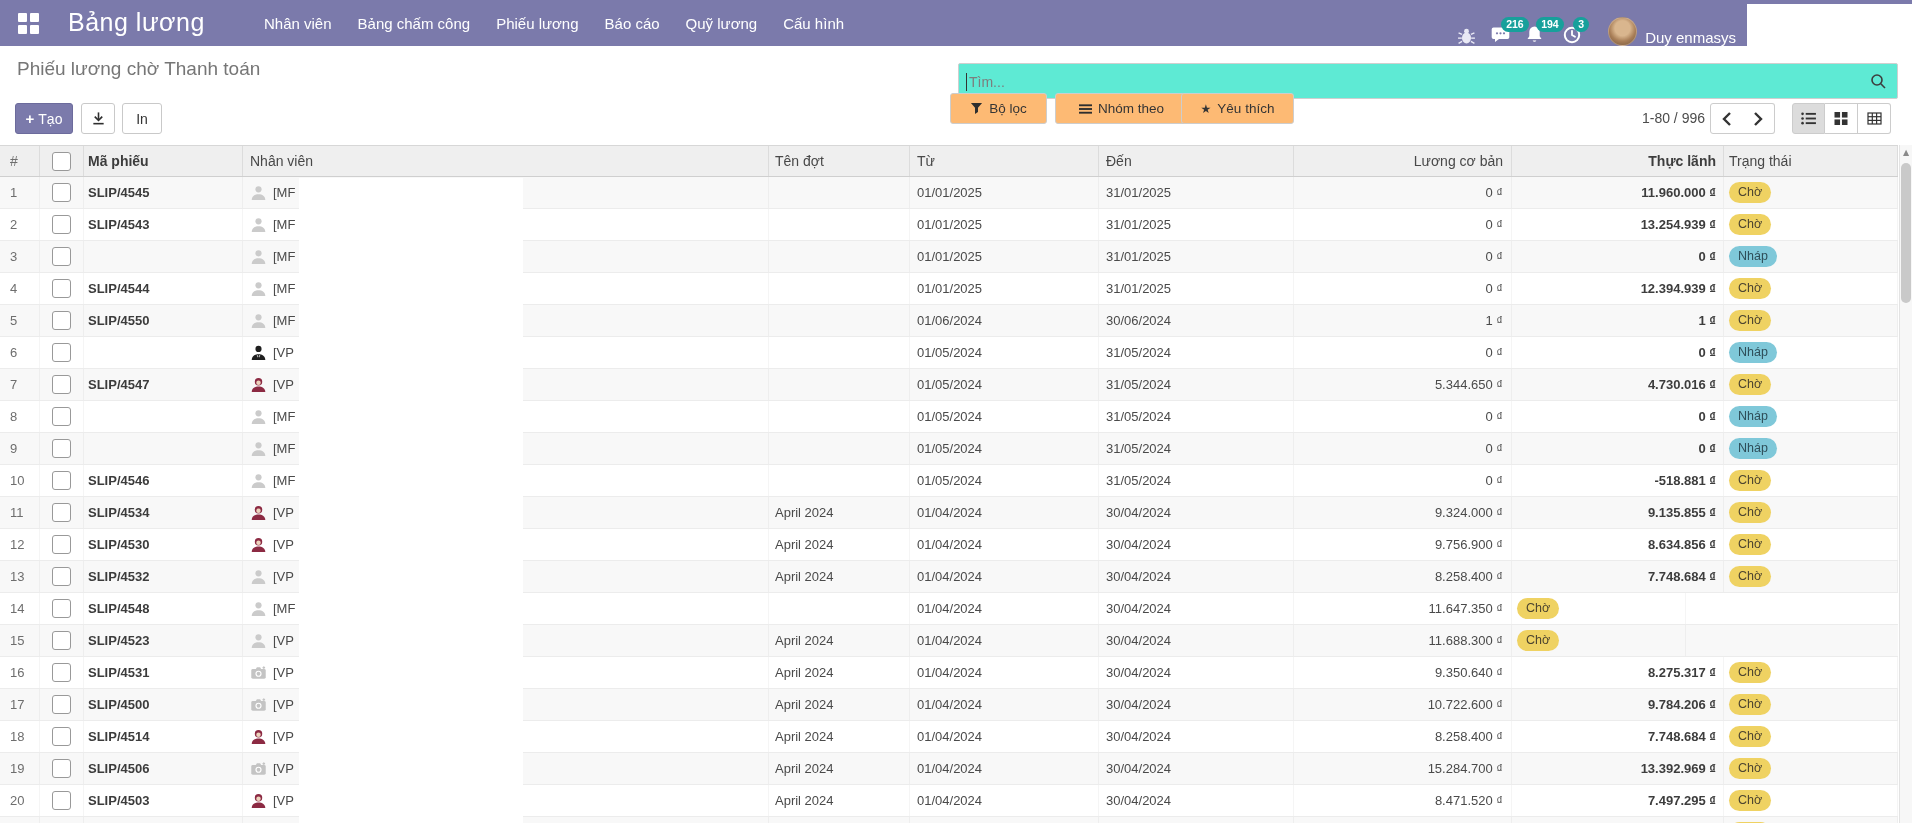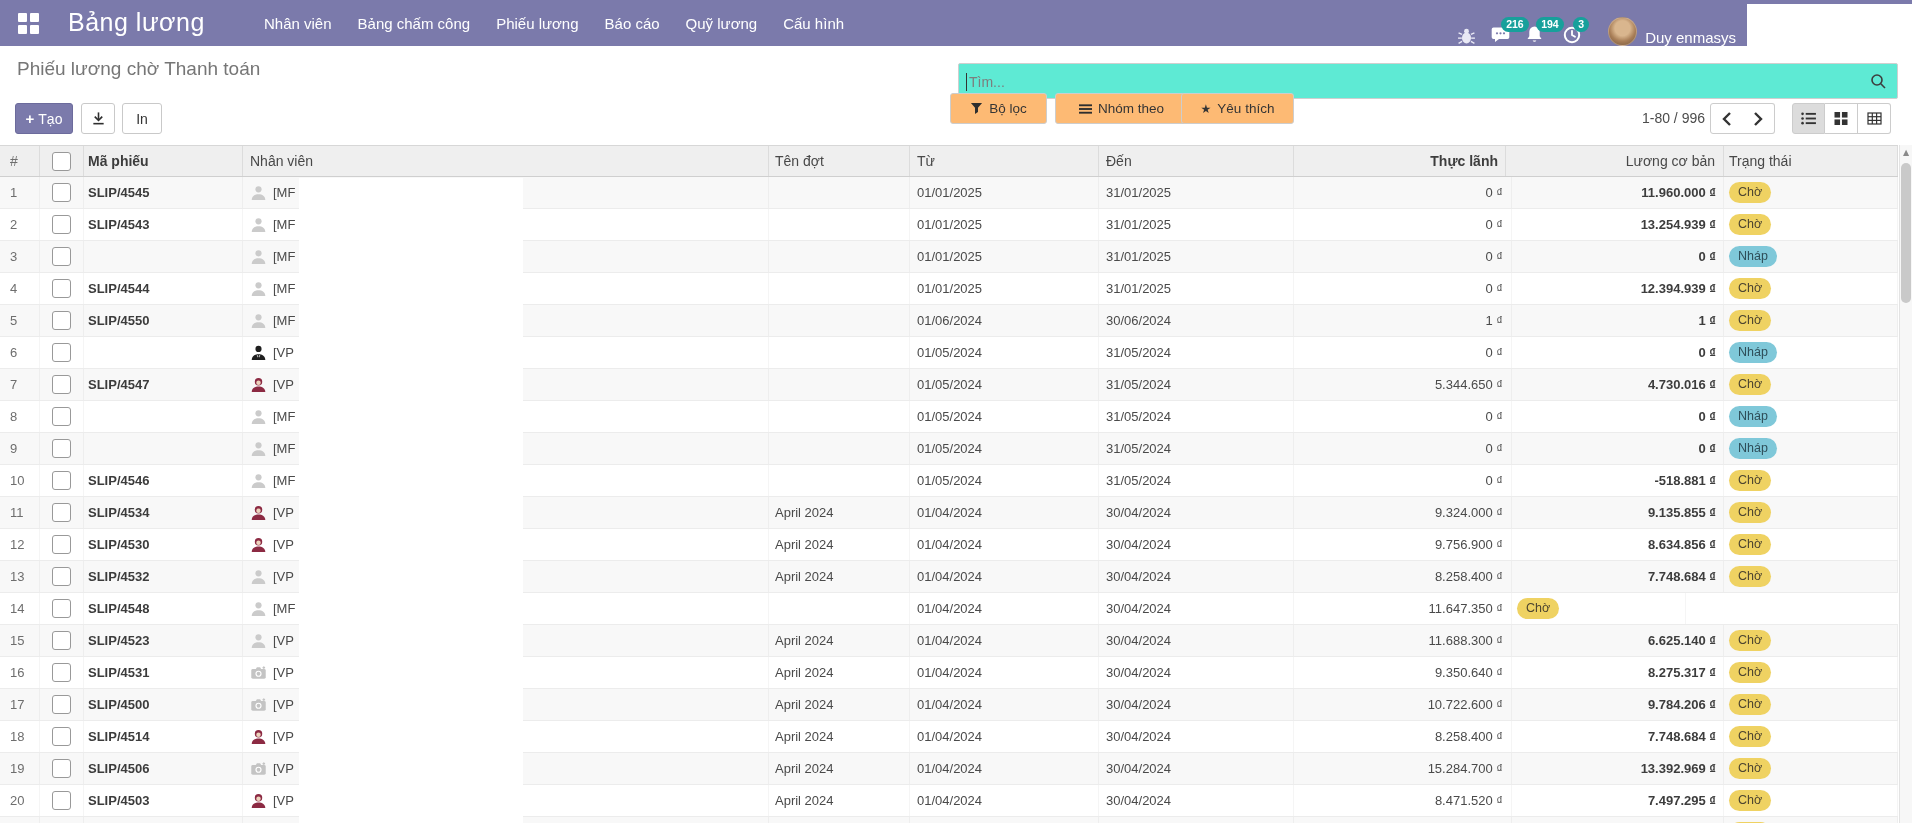--- a/index.html
+++ b/index.html
@@ -257,22 +257,22 @@
     <div class="hrow">
       <div class="hcell c-num">#</div>
       <div class="hcell c-chk">
           <span class="cb"></span>
         </div>
       <div class="hcell c-code">Mã phiếu</div>
       <div class="hcell c-emp">Nhân viên</div>
       <div class="hcell c-batch">Tên đợt</div>
       <div class="hcell c-from">Từ</div>
       <div class="hcell c-to">Đến</div>
+      <div class="hcell c-basic">Lương cơ bản</div>
       <div class="hcell c-net">Thực lãnh</div>
-      <div class="hcell c-basic">Lương cơ bản</div>
       <div class="hcell c-status">Trạng thái</div>
     </div>
     <div id="tbody">
         <div class="brow">
           <div class="bcell c-num">1</div>
           <div class="bcell c-chk">
             <span class="cb"></span>
           </div>
           <div class="bcell c-code">SLIP/4545</div>
           <div class="bcell c-emp">
@@ -621,21 +621,20 @@
                 <circle cx="8" cy="5" r="2.9" fill="#cbcbcb"></circle>
                 <path d="M1.6 15c0-3.5 2.9-5.4 6.4-5.4s6.4 1.9 6.4 5.4z" fill="#cbcbcb"></path>
               </svg>
             </span>
             <span>[VP</span>
           </div>
           <div class="bcell c-batch">April 2024</div>
           <div class="bcell c-from">01/04/2024</div>
           <div class="bcell c-to">30/04/2024</div>
           <div class="bcell c-basic">11.688.300 ₫</div>
-          <div class="bcell c-net">6.625.140 ₫</div>
           <div class="bcell c-status">
             <span class="badge cho">Chờ</span>
           </div>
         </div>
         <div class="brow">
           <div class="bcell c-num">16</div>
           <div class="bcell c-chk">
             <span class="cb"></span>
           </div>
           <div class="bcell c-code">SLIP/4531</div>

